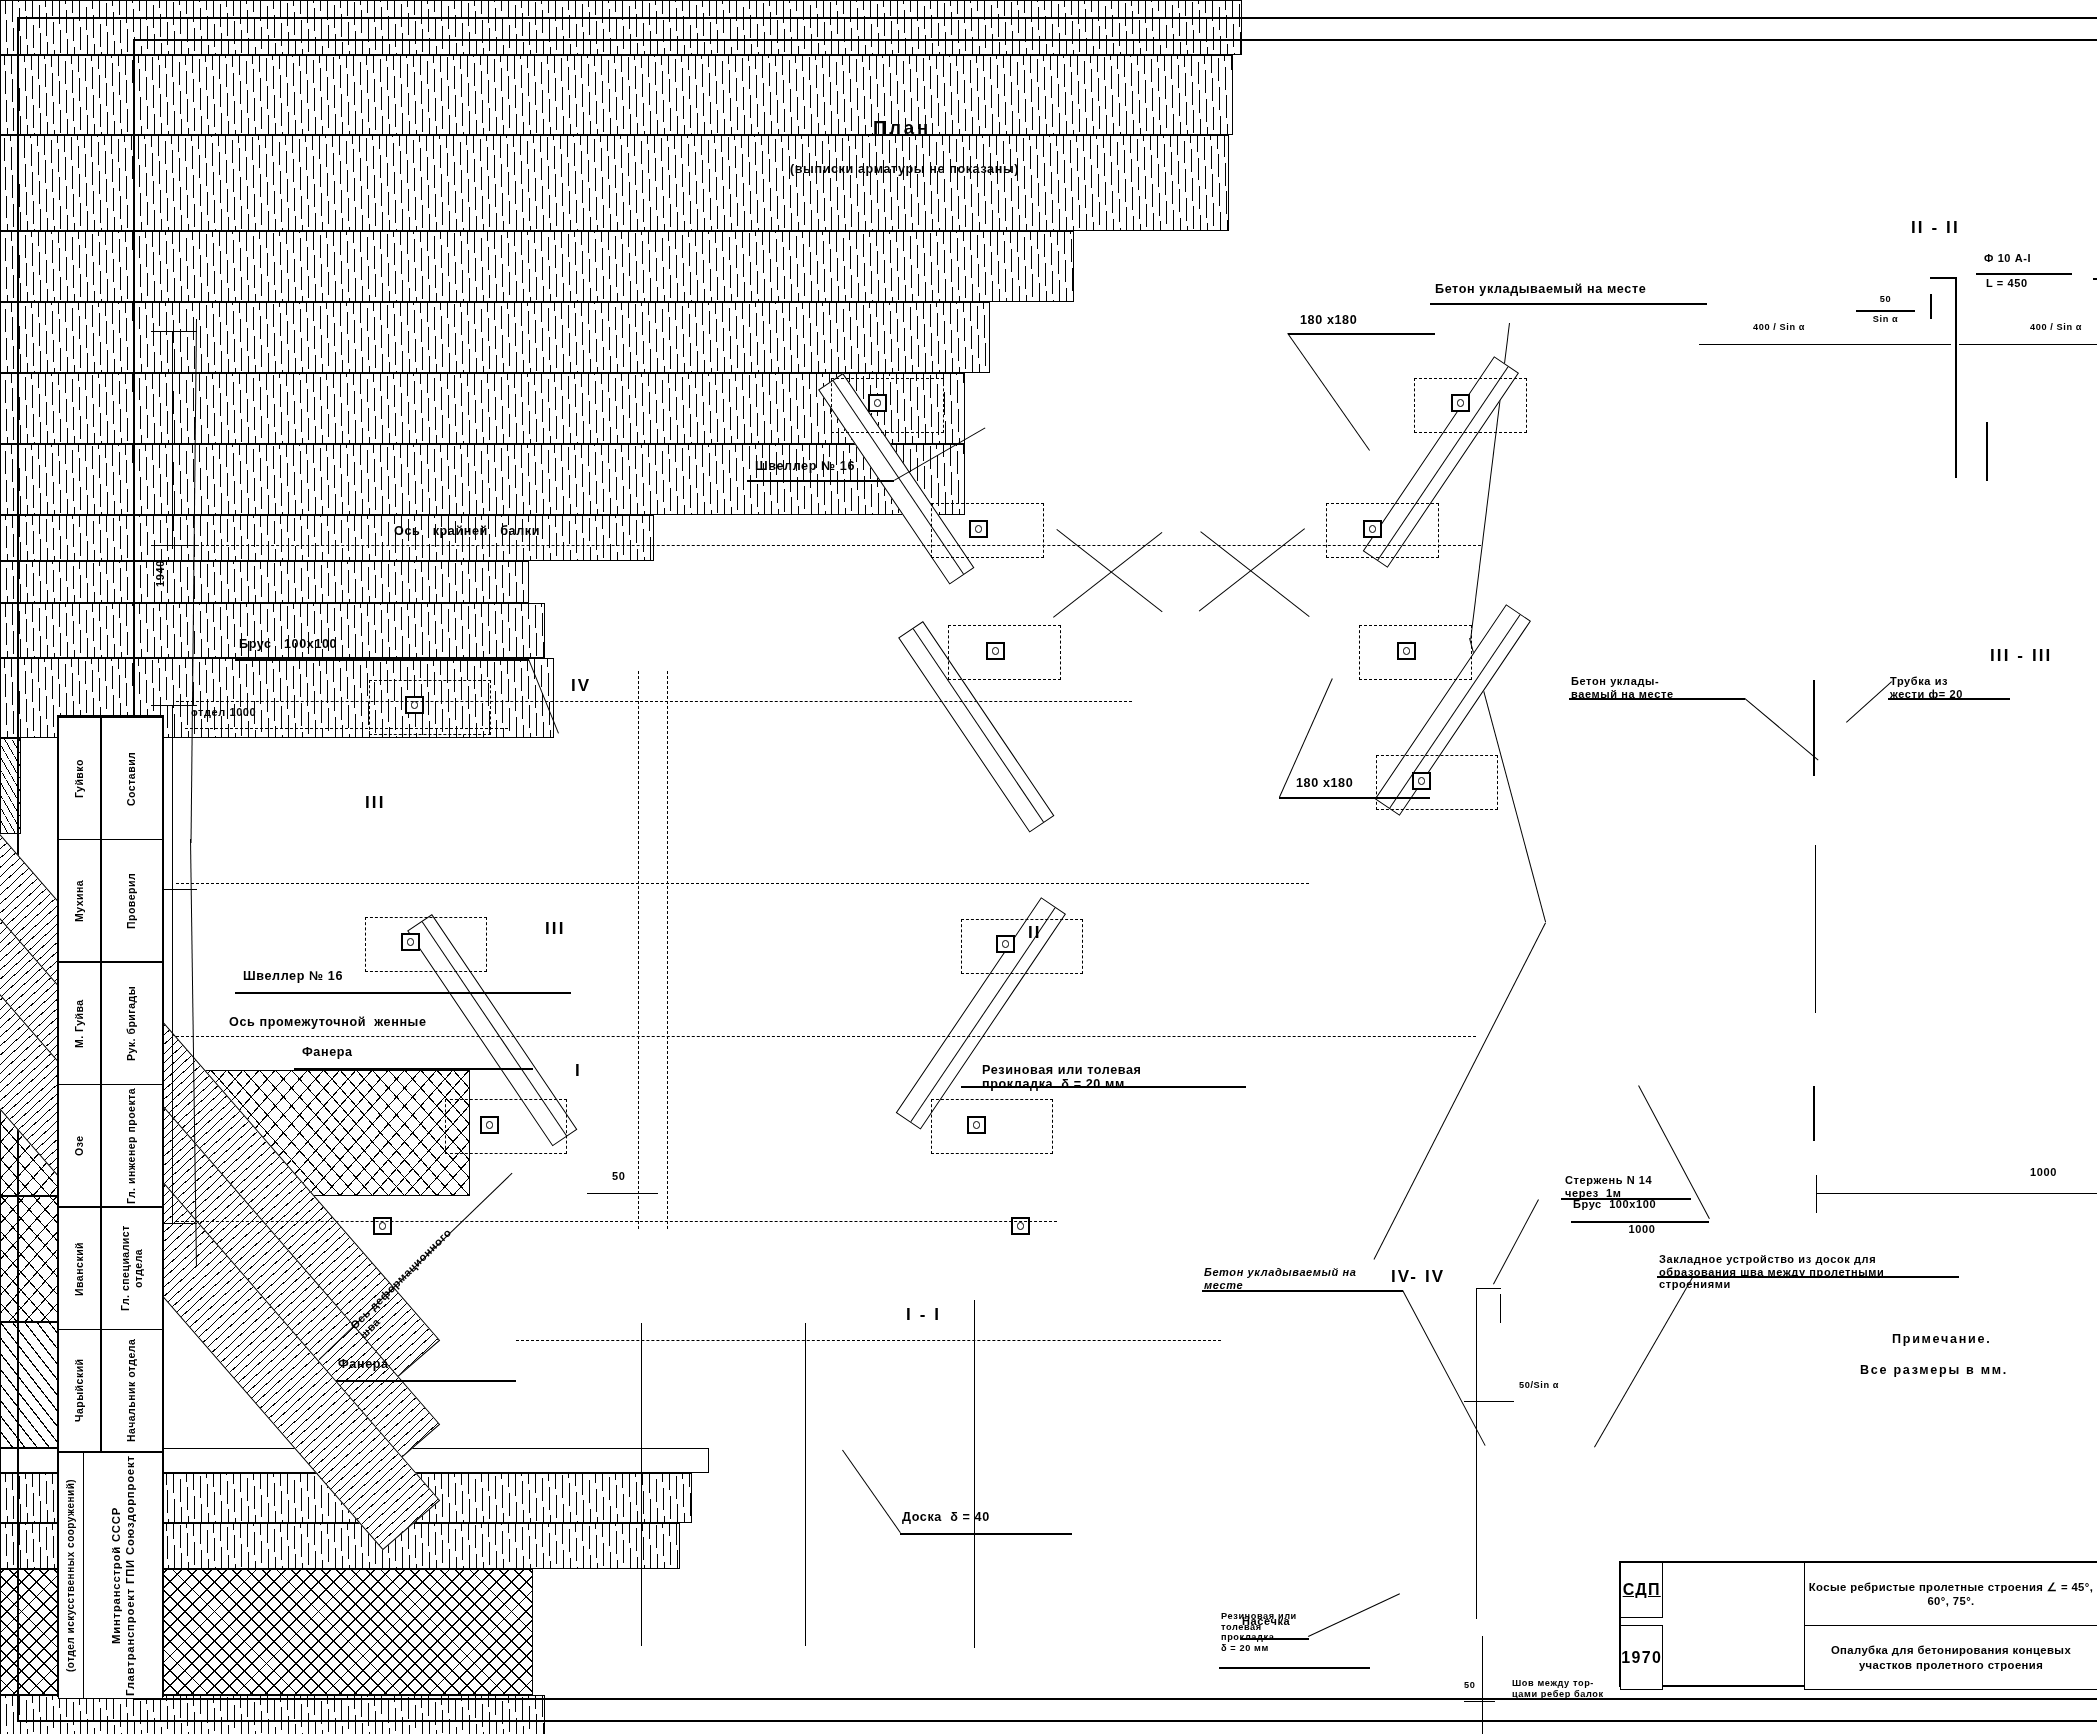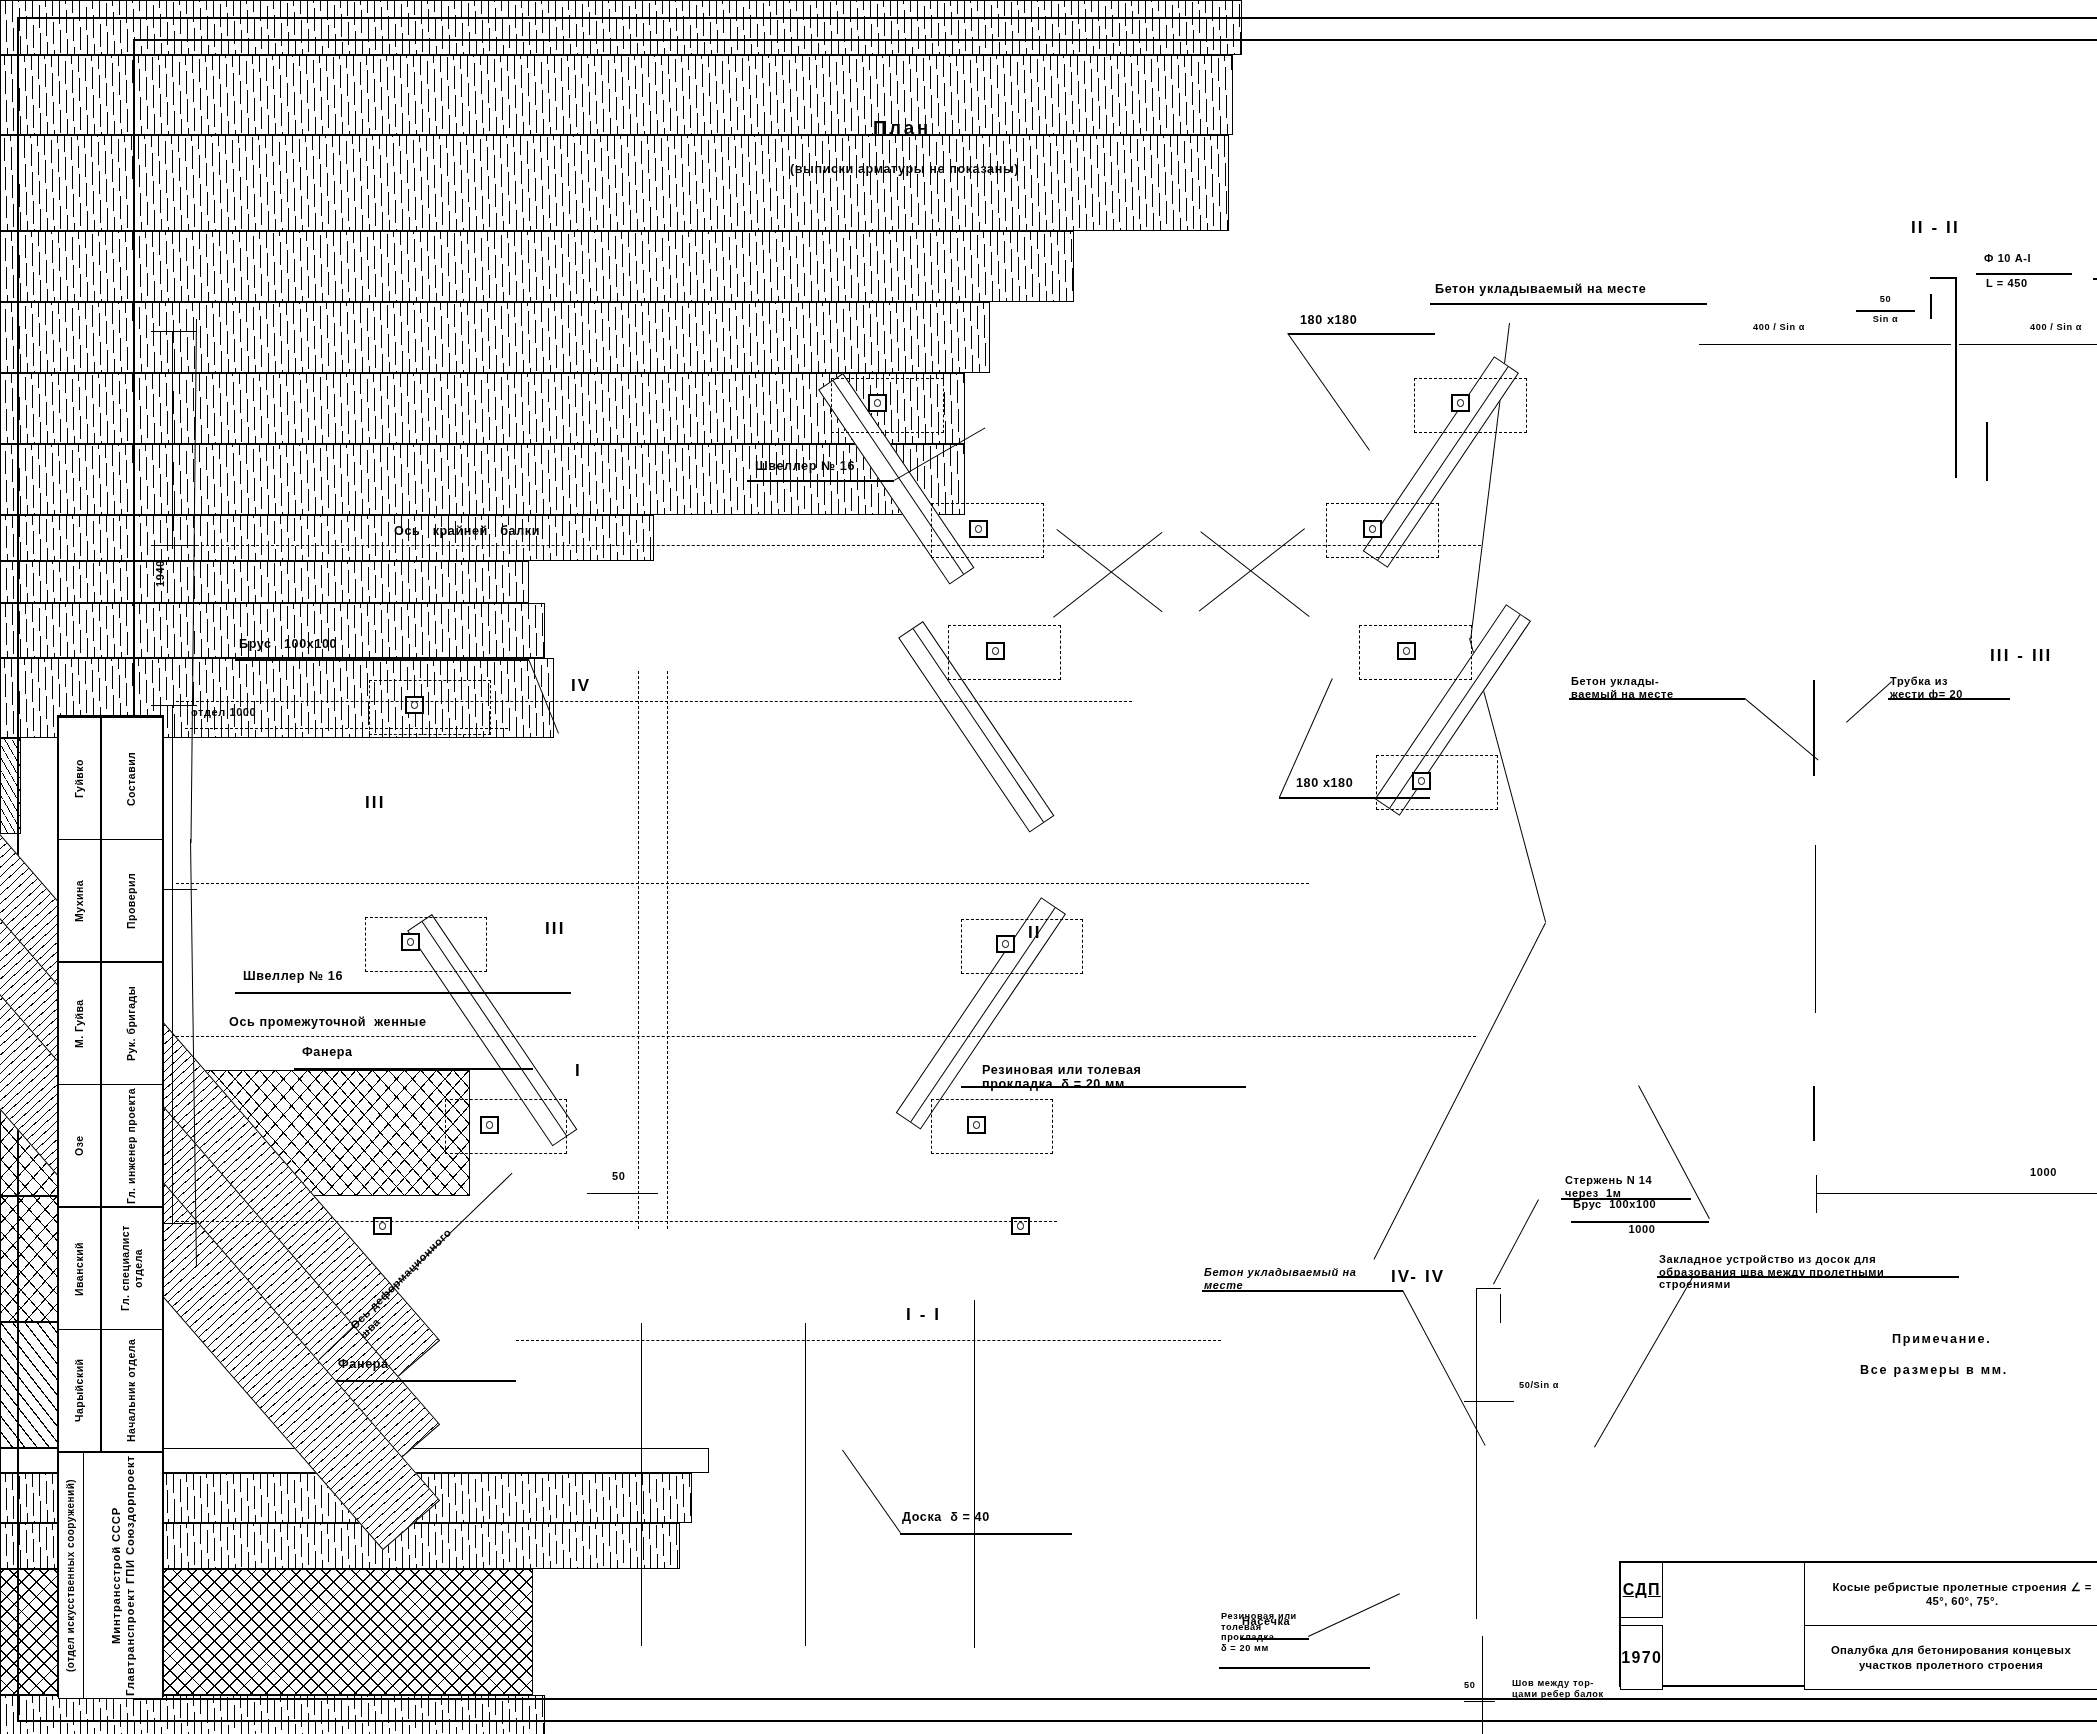--- a/index.html
+++ b/index.html
@@ -363,21 +363,21 @@
 
     <div class="tbcell rot" style="left:24px;top:735px;width:80px;height:247px;font-size:11.3px;letter-spacing:0.8px;">Минтрансстрой   СССР
 Главтранспроект
 ГПИ Союздорпроект</div>
     <div class="tbcell rot" style="left:-0.8px;top:735px;width:26px;height:247px;font-size:10px;">(отдел искусственных сооружений)</div>
   </div>
 
   <div class="tb" style="left:1619px;top:1561px;width:741px;height:126px;">
     <div class="tbcell" style="left:-0.8px;top:-0.8px;width:43px;height:56px;font-size:16px;letter-spacing:1.3px;text-decoration:underline;">СДП</div>
     <div class="tbcell" style="left:-0.8px;top:62px;width:43px;height:65px;font-size:16px;letter-spacing:1.3px;">1970</div>
-    <div class="tbcell" style="left:183px;top:-0.8px;width:294px;height:64px;font-size:11.3px;letter-spacing:0.4px;padding-left:24px;">Косые  ребристые  пролетные
+    <div class="tbcell" style="left:183px;top:-0.8px;width:294px;height:64px;font-size:11.3px;letter-spacing:0.4px;">Косые  ребристые  пролетные
 строения  ∠ = 45°, 60°, 75°.</div>
     <div class="tbcell" style="left:183px;top:62px;width:294px;height:65px;font-size:11.3px;letter-spacing:0.4px;">Опалубка для бетонирования
 концевых  участков
 пролетного строения</div>
     <div class="tbcell" style="left:476px;top:-0.8px;width:122px;height:64px;font-size:12.6px;letter-spacing:1.3px;">Масштаб</div>
 
     <div class="tbcell" style="left:476px;top:62px;width:176px;height:65px;font-size:26px;letter-spacing:0.8px;">384/35</div>
 
   </div>
 

